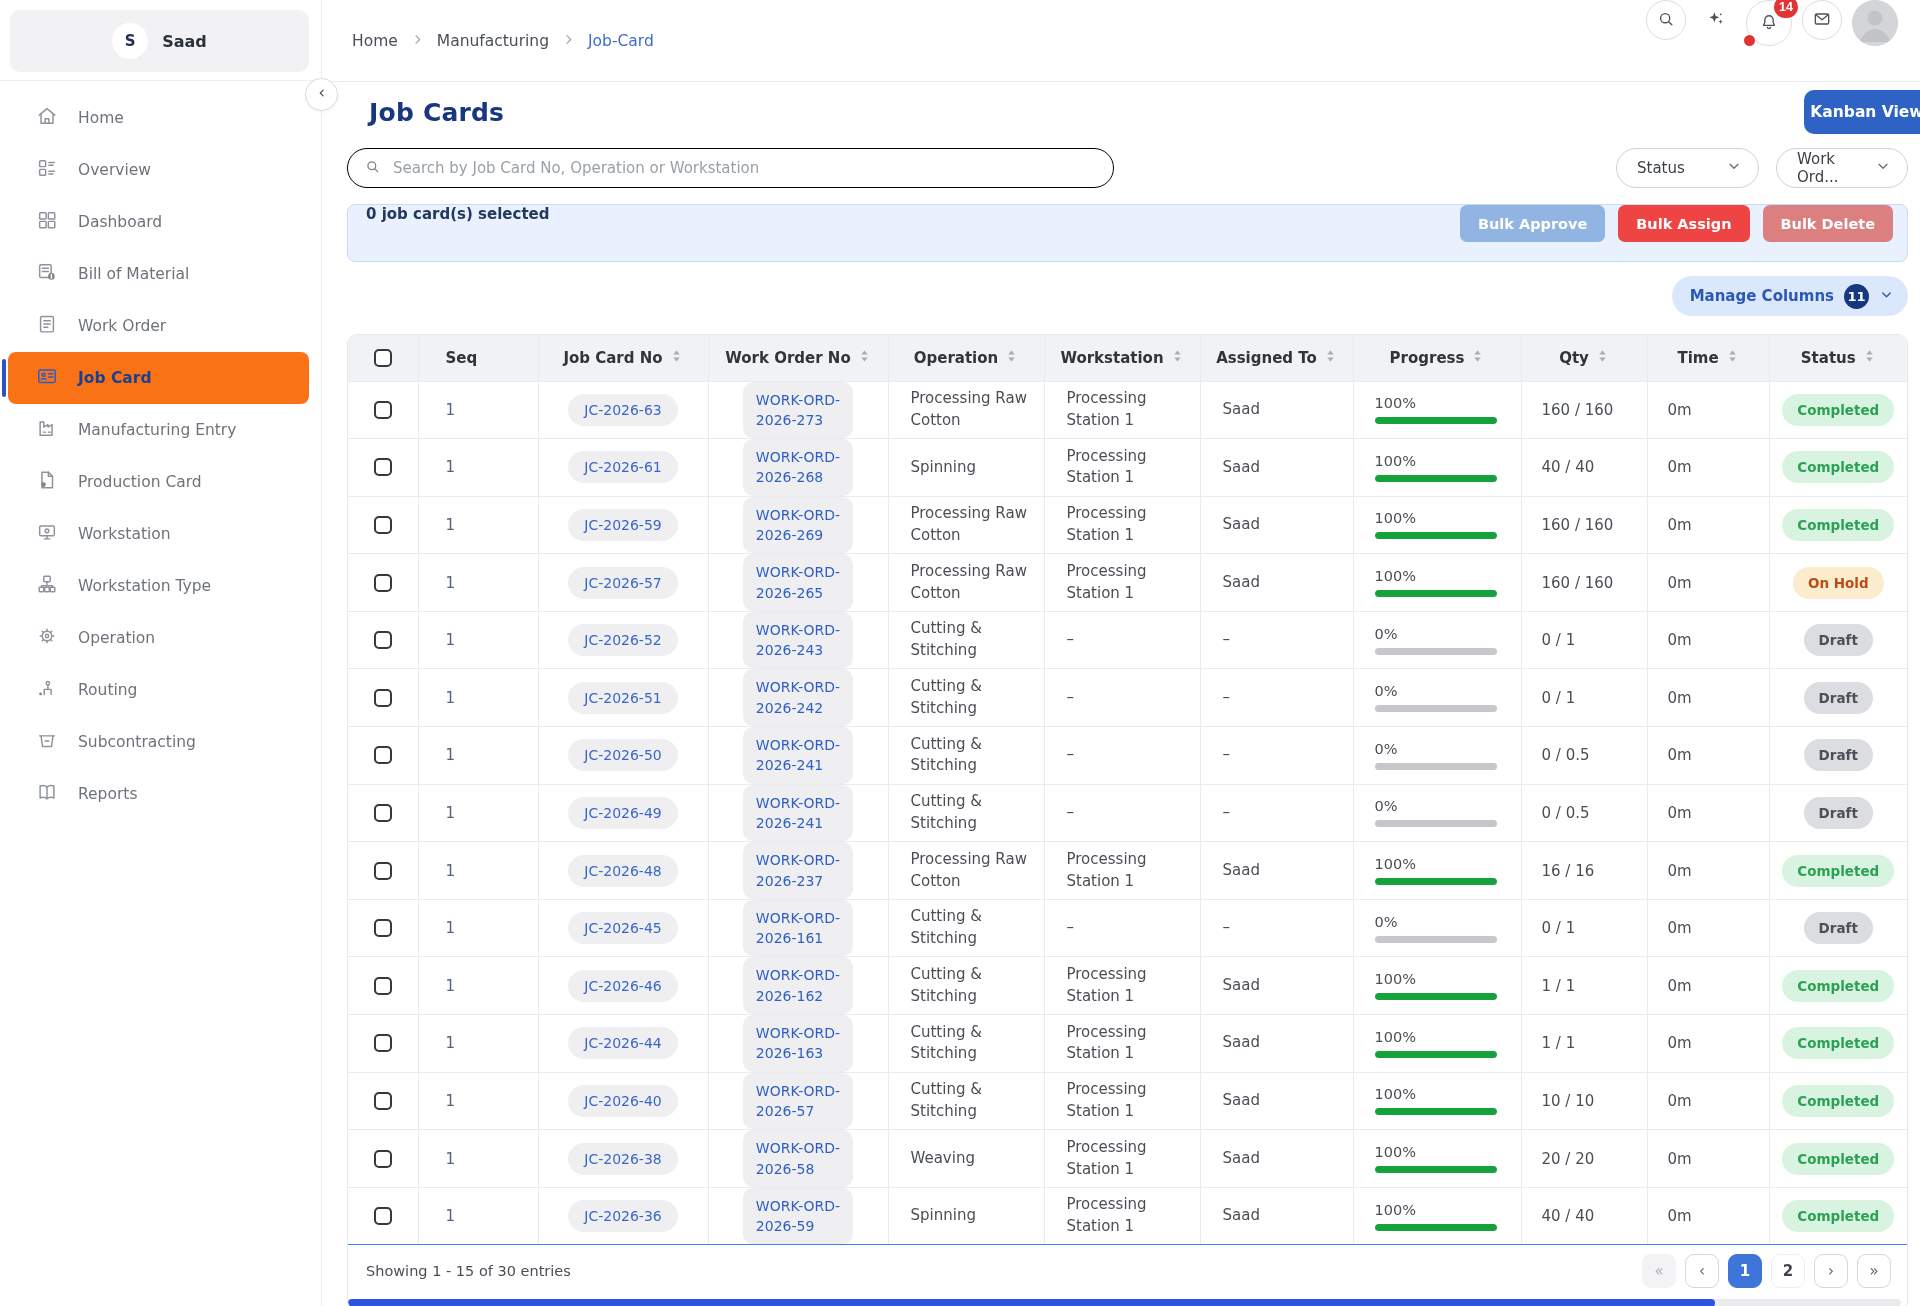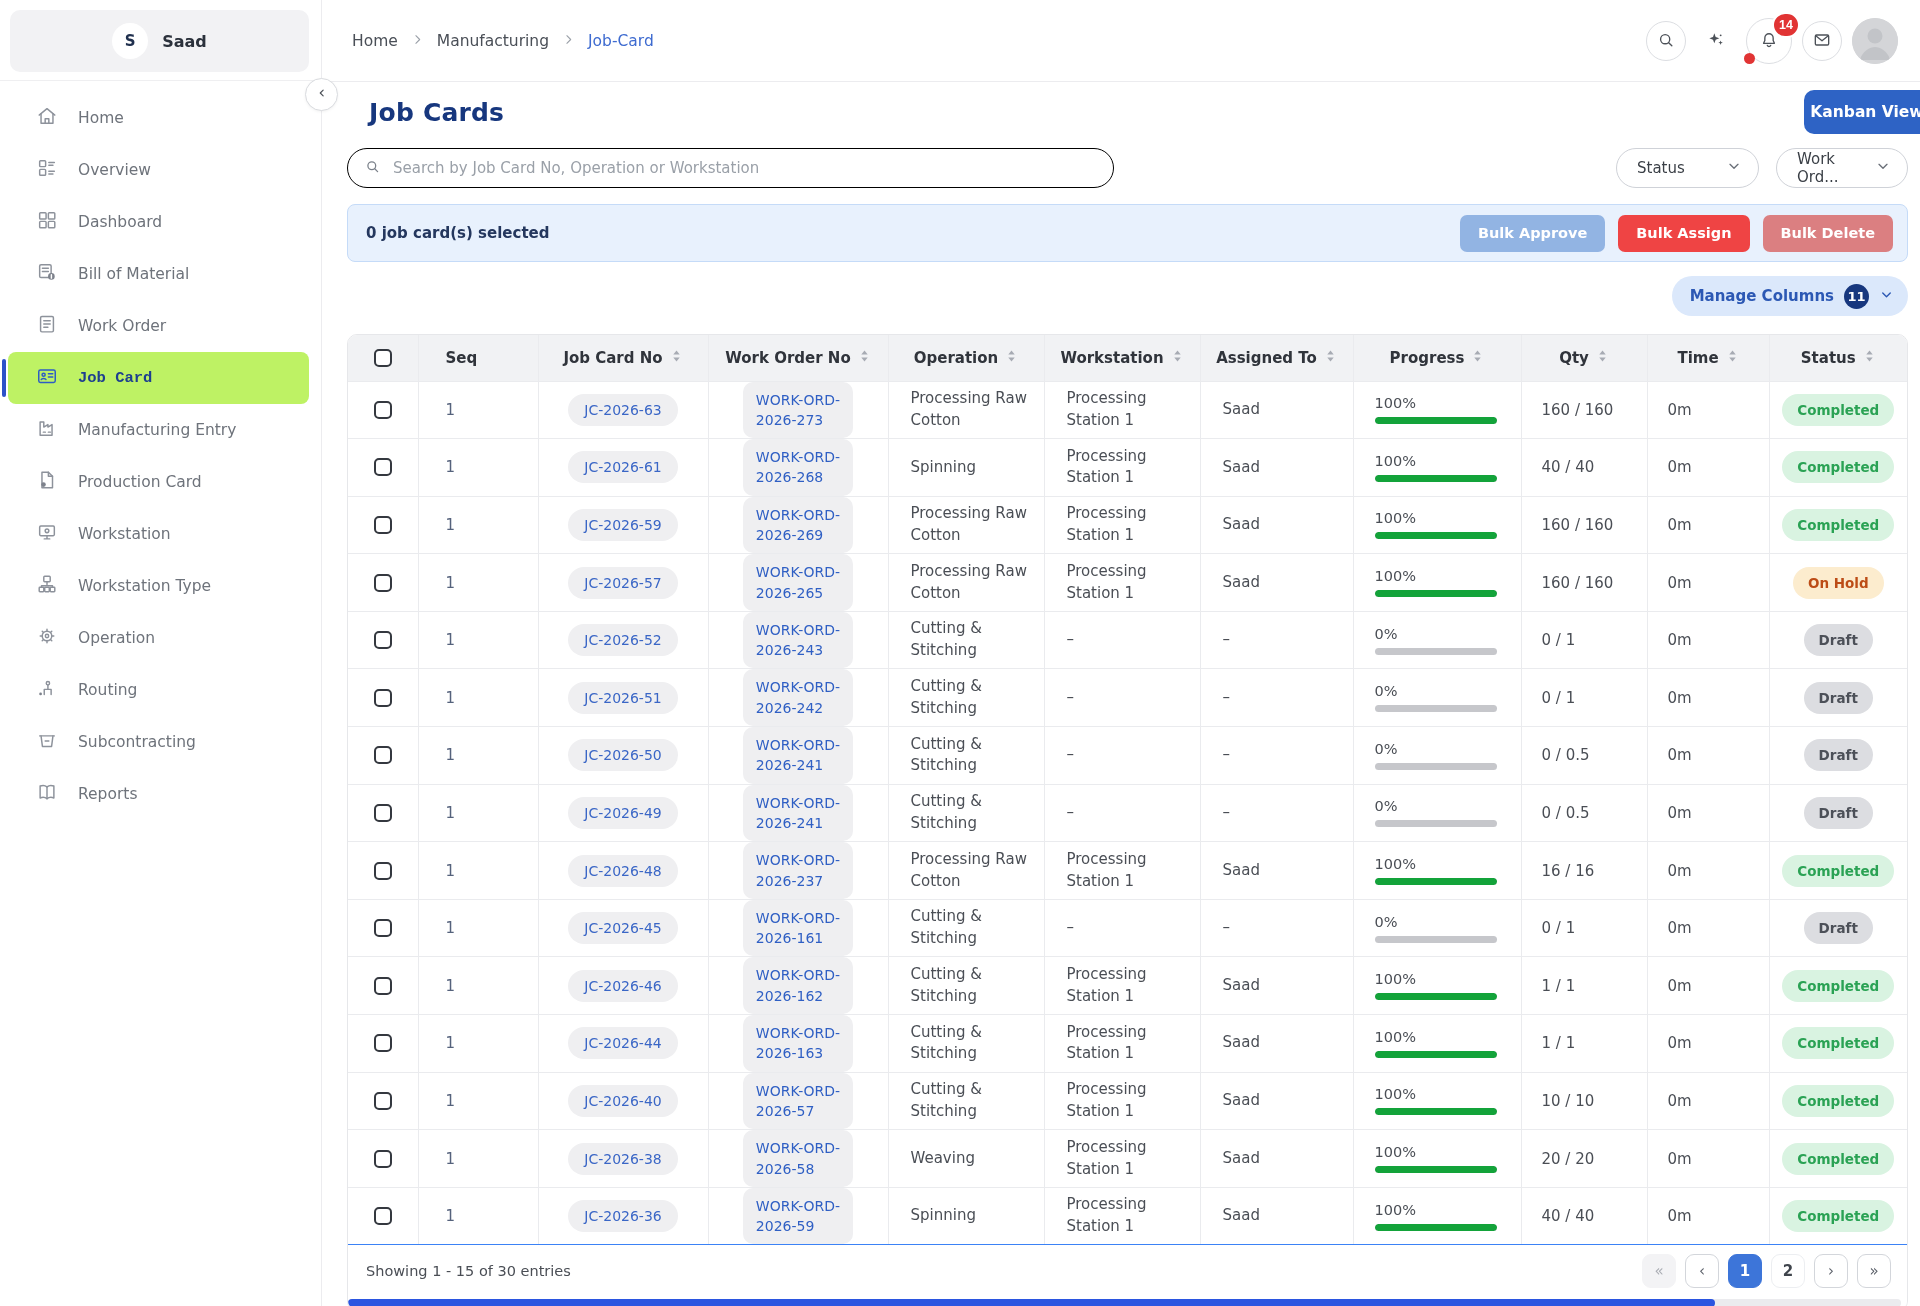--- a/index.html
+++ b/index.html
@@ -16,21 +16,21 @@
     display:flex; align-items:center; justify-content:center;
     font-weight:700; font-size:15px; color:#20304e; }
   .user-name { font-weight:700; font-size:16px; color:#2b313b; }
   .sidebar-top-divider { position:absolute; left:0; top:80px; width:100%; height:1px; background:#efeff1; }
   .nav { position:absolute; left:0; top:92px; width:100%; }
   .nav-item { position:relative; height:52px; display:flex; align-items:center;
     gap:20px; padding-left:28px; margin:0 12px 0 8px; border-radius:8px;
     font-size:15.5px; color:#6e737b; cursor:pointer; }
   .nav-item svg { width:22px; height:22px; stroke:#8d929b; fill:none;
     stroke-width:1.6; stroke-linecap:round; stroke-linejoin:round; flex:none; color:#8d929b; }
-  .nav-item.active { background:#bef264; color:#1d3f8f; font-weight:700;font-family:Liberation Mono, monospace; }
+  .nav-item.active { background:#f97316; color:#1d3f8f; font-weight:700; }
   .nav-item.active svg { stroke:#2c5cc5; color:#2c5cc5; }
   .nav-item.active .active-bar { position:absolute; left:-6px; top:7px; width:4px;
     height:38px; border-radius:3px; background:#2d52c8; }
 
   .collapse-btn { position:absolute; left:305px; top:78px; width:33px; height:33px;
     border-radius:50%; background:#fff; border:1px solid #d9dbdf; z-index:5;
     display:flex; align-items:center; justify-content:center; cursor:pointer;
     box-shadow:0 1px 3px rgba(0,0,0,.05); }
   .collapse-btn svg { width:14px; height:14px; stroke:#4c5158; stroke-width:2;
     fill:none; stroke-linecap:round; stroke-linejoin:round; }
@@ -38,21 +38,21 @@
   
   .topbar { position:absolute; left:322px; top:0; right:0; height:82px;
     border-bottom:1px solid #ececef; background:#fff; }
   .breadcrumb { position:absolute; left:30px; top:0; height:82px;
     display:flex; align-items:center; gap:13px; font-size:15.5px; }
   .crumb { color:#4a4f57; }
   .crumb-sep svg { width:13px; height:13px; stroke:#9aa0a8; stroke-width:2;
     fill:none; stroke-linecap:round; stroke-linejoin:round; }
   .crumb.current { color:#3e6bd0; }
   .topbar-actions { position:absolute; right:22px; top:0; height:82px;
-    display:flex; align-items:center; gap:10px; }
+    display:flex; align-items:flex-start; gap:10px; }
   .icon-btn { width:40px; height:40px; border-radius:50%; border:1px solid #dcdee2;
     background:#fff; display:flex; align-items:center; justify-content:center;
     position:relative; cursor:pointer; }
   .icon-btn svg { width:20px; height:20px; stroke:#4c5158; stroke-width:1.6;
     fill:none; stroke-linecap:round; stroke-linejoin:round; color:#4c5158; }
   .icon-btn.borderless { border:none; }
   .bell-wrap { width:46px; height:46px; }
   .badge { position:absolute; top:-7px; right:-9px; min-width:26px; height:26px;
     border-radius:13px; background:#e13434; border:2px solid #fff; color:#fff;
     font-size:12.5px; font-weight:700; display:flex; align-items:center;
@@ -82,21 +82,21 @@
   .search-box input::placeholder { color:#9aa0a8; }
   .filter-select { height:40px; border:1px solid #cfd2d8; border-radius:20px;
     background:#fff; display:flex; align-items:center; justify-content:space-between;
     padding:0 16px 0 20px; font-size:15px; color:#3a3f46; cursor:pointer; }
   .filter-select svg { width:16px; height:16px; stroke:#6a6f78; stroke-width:2;
     fill:none; stroke-linecap:round; stroke-linejoin:round; }
   .filter-status { margin-left:auto; width:143px; }
   .filter-workorder { margin-left:17px; width:132px; }
 
   .bulk-bar { margin-top:16px; width:1561px; height:58px; background:#e8f1fd;
-    border:1px solid #c5dbf8; border-radius:8px; display:flex; align-items:center;
+    border:1px solid #c5dbf8; border-radius:8px; display:flex; align-items:flex-start;
     padding:0 14px 0 18px; }
   .bulk-text { font-size:15px; font-weight:600; color:#24375e; }
   .bulk-actions { margin-left:auto; display:flex; gap:13px; }
   .bulk-btn { height:37px; border:none; border-radius:7px; color:#fff;
     font-size:14.5px; font-weight:600; padding:0 18px; cursor:pointer; font-family:inherit; }
   .bulk-approve { background:#92b4e3; }
   .bulk-assign { background:#ef4444; }
   .bulk-delete { background:#db7f81; }
 
   .manage-row { margin-top:14px; width:1561px; display:flex; justify-content:flex-end; }

